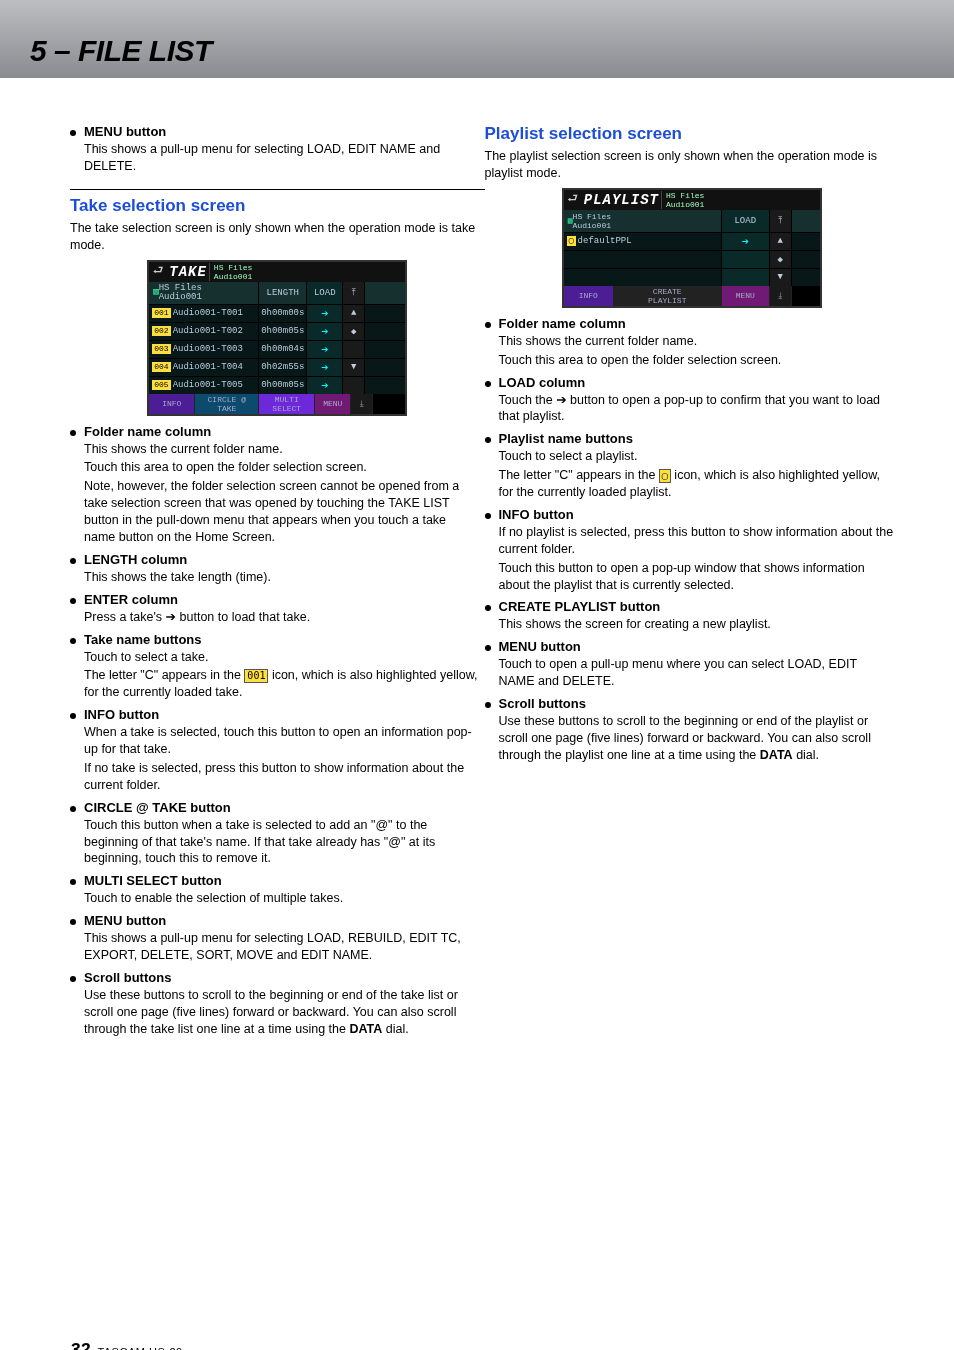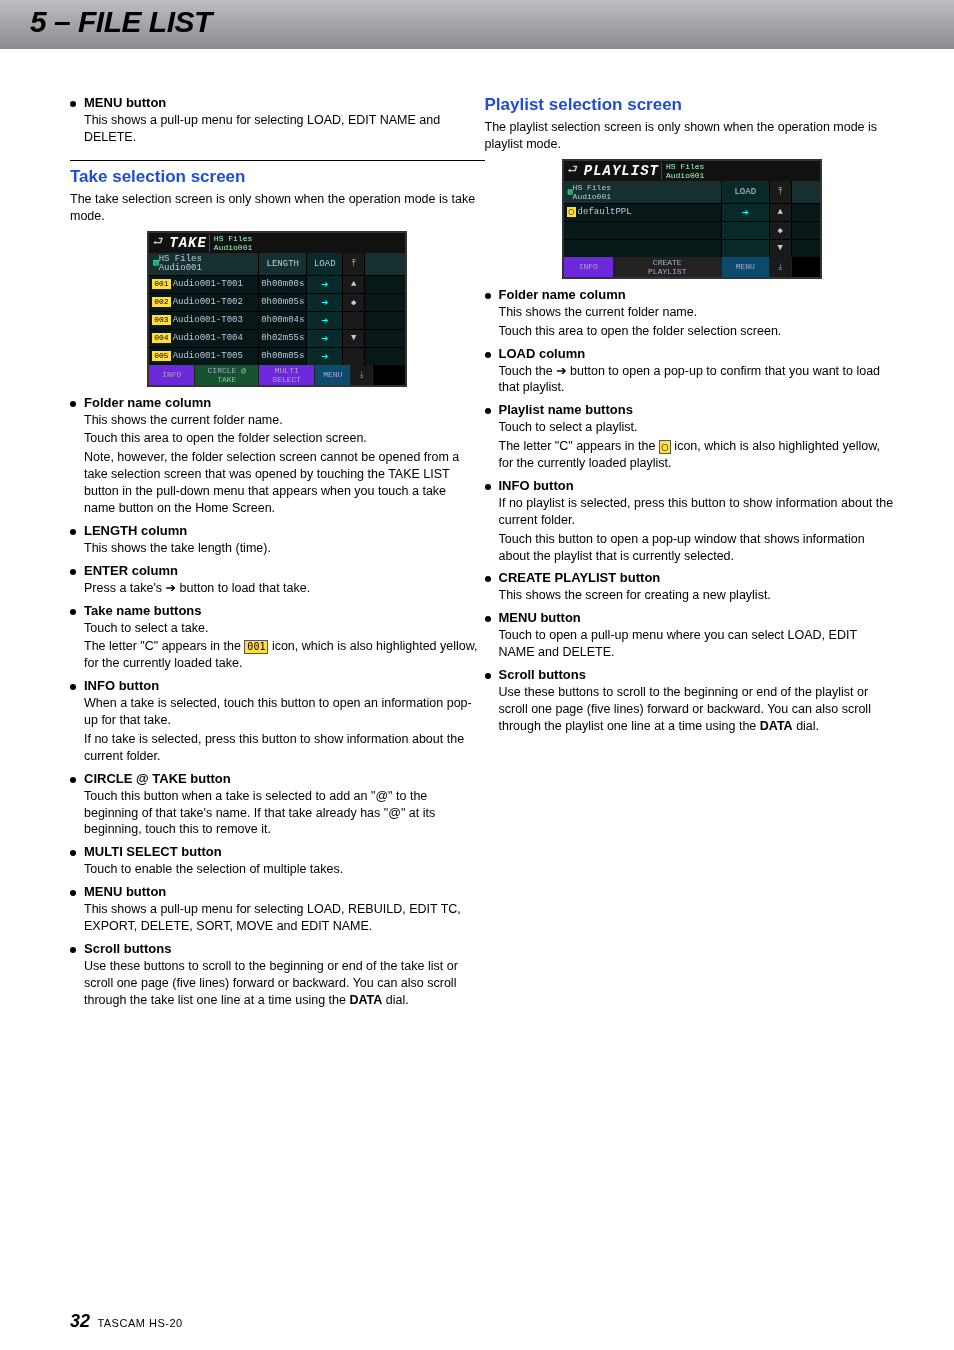--- a/index.html
+++ b/index.html
@@ -1,19 +1,19 @@
 <!DOCTYPE html>
 <html><head>
 <meta charset="utf-8">
 <style>
   * { box-sizing: border-box; margin: 0; padding: 0; }
   html, body { width: 954px; background: #fff; font-family: Arial, Helvetica, sans-serif; color: #000; }
   .header-bar {
     background: linear-gradient(to bottom, #bdbec2 0%, #8a8b90 100%);
-    padding: 5px 30px 10px 30px;
+    padding: 34px 30px 10px 30px;
   }
   .header-title {
     font-size: 30px; font-weight: 900; font-style: italic; color: #000;
     letter-spacing: -0.5px;
   }
   .content {
     display: flex;
     padding: 40px 55px 20px 70px;
   }
   .col { flex: 1; min-width: 0; }
@@ -60,24 +60,24 @@
   .c-len  { width:48px; justify-content:center;}
   .c-load { width:36px; justify-content:center; background:#0a2a2a;}
   .c-side { width:22px; background:#1a1a1a; justify-content:center;}
   .c-badge {
     display:inline-block; background:#ffdf3f; color:#000; font-size:8px;
     padding:0 2px; margin-right:2px; line-height:10px;
   }
   .c-arrow { color:#0ff; font-size:12px;}
   .dev-footer { display:flex; height:20px; background:#000; }
   .dev-footer .cell { border-right:1px solid #222; font-size:8px; color:#aac; display:flex; align-items:center; justify-content:center;}
-  .c-info { width:46px; background:#6d28d9; color:#9ab;}
-  .c-circ { width:64px; background:#14532d;}
+  .c-info { width:46px; background:#4c1d95; color:#9ab;}
+  .c-circ { width:64px; background:#0c4a6e;}
   .c-multi{ width:56px; background:#6d28d9;}
-  .c-menu { width:36px; background:#0c4a6e;}
+  .c-menu { width:36px; background:#701a75;}
   .c-side2{ width:22px; background:#1a1a1a;}
   
   .pl .c-name { width:158px;}
   .pl .dev-header-row .c-name { font-size:8px; justify-content:flex-start; padding-left:4px; line-height:9px;}
   .pl-row .c-name { width:158px;}
   .c-badge.folder { background:#ffdf3f;}
 </style>
 </head>
 <body>
 

